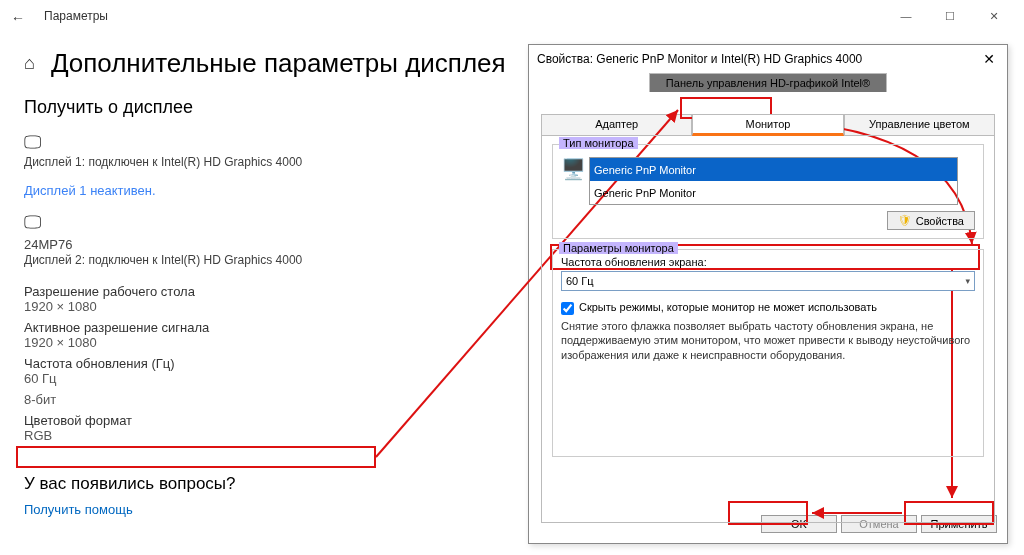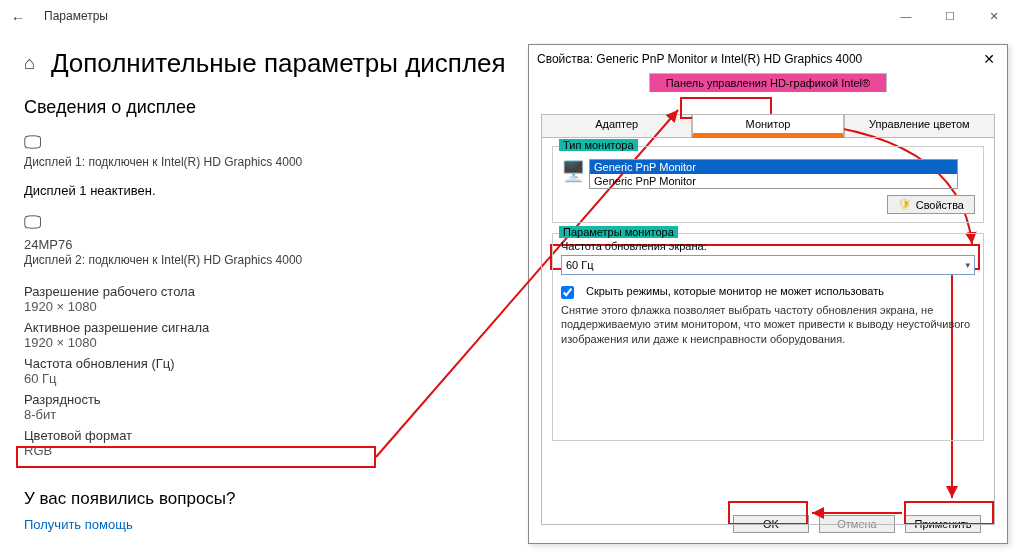--- a/index.html
+++ b/index.html
@@ -16,61 +16,61 @@
 .page-heading { display: flex; align-items: center; margin: 8px 0 18px 0; }
 .page-heading .home-icon { font-size: 18px; margin-right: 16px; color: #333; }
 .page-heading h1 { font-size: 26px; font-weight: 400; }
 
 h2.section { font-size: 18px; font-weight: 400; margin: 8px 0 14px 0; }
 
 .display-block { margin-bottom: 14px; }
 .display-block .icon { font-size: 18px; color: #333; margin-bottom: 2px; display: block; }
 .display-block .name { font-size: 13px; color: #444; }
 .display-block .sub { font-size: 12px; color: #404040; }
-.inactive { font-size: 13px; color: #000000; margin-bottom: 14px; }
+.inactive { font-size: 13px; color: #3b82f6; margin-bottom: 14px; }
 
 .spec-row { display: flex; font-size: 13px; color: #333; padding: 3px 0; flex-direction: column; }
 .spec-label { width: 230px; }
 .spec-value { color: #555; }
 
 .link { color: #0067c0; font-size: 13px; margin-top: 12px; display: inline-block; cursor: pointer; }
 .question { font-size: 17px; font-weight: 400; margin-top: 28px; margin-bottom: 6px; }
 
 
 .dialog {
   position: absolute; left: 528px; top: 44px; width: 480px; height: 500px;
   background: #fff; border: 1px solid #888; box-shadow: 2px 2px 6px rgba(0,0,0,0.15);
   font-size: 11px;
 }
 .dialog-title { height: 28px; display: flex; align-items: center; padding: 0 8px; font-size: 12px; }
 .dialog-title .close { margin-left: auto; font-size: 14px; padding: 0 4px; cursor: pointer; }
 .tabs { display: flex; padding: 0 12px; margin-top: 22px; }
 .tab { flex: 1; text-align: center; padding: 3px 5px; border: 1px solid #bbb; background: #f3f3f3; font-size: 11px; cursor: pointer; }
-.tab.active { background: #fff; border-bottom: 5px solid #f97316; position: relative; z-index: 2; }
-.intel-tab { text-align: center; font-size: 11px; padding: 3px 0; border: 1px solid #bbb; border-bottom: none; margin: 0 120px 0 120px; background: #ec4899; }
+.tab.active { background: #fff; border-bottom: 3px solid #f97316; position: relative; z-index: 2; }
+.intel-tab { text-align: center; font-size: 11px; padding: 3px 0; border: 1px solid #bbb; border-bottom: none; margin: 0 120px 0 120px; background: #737373; }
 
 .panel { border: 1px solid #bbb; margin: -1px 12px 8px 12px; padding: 8px 10px 10px 10px; position: relative; z-index: 1; height: 388px; }
 .group { border: 1px solid #ccc; padding: 6px 8px 8px 8px; margin-bottom: 10px; position: relative; }
-.group-title { position: absolute; top: -8px; left: 6px; background: #14b8a6; padding: 0 4px; font-size: 11px; }
-.mon-list { border: 1px solid #999; height: 30px; display: flex; flex-direction: column; margin: 6px 17px 6px 28px; }
+.group-title { position: absolute; top: -8px; left: 6px; background: #c4b5fd; padding: 0 4px; font-size: 11px; }
+.mon-list { border: 1px solid #999; height: 48px; display: flex; flex-direction: column; margin: 6px 17px 6px 28px; }
 .mon-list .row { flex: 1; display: flex; align-items: center; padding: 0 4px; font-size: 11px; }
 .mon-list .row.sel { background: #0a64c8; color: #fff; }
 .mon-icon { position: absolute; left: 8px; top: 12px; font-size: 20px; }
 .btn { border: 1px solid #999; background: #efefef; padding: 2px 10px; font-size: 11px; cursor: pointer; display: inline-flex; align-items: center; gap: 4px; }
 .btn-row-right { text-align: right; margin-top: 4px; }
 .shield { color: #f0b400; font-size: 11px; }
 
 .group .label-row { font-size: 11px; margin-bottom: 3px; }
 .combo { border: 1px solid #7a9ec5; background: #fff; height: 20px; display: flex; align-items: center; padding: 0 4px; font-size: 11px; position: relative; }
 .combo .chev { margin-left: auto; font-size: 9px; color: #555; }
-.check-row { display: flex; align-items: flex-start; gap: 12px; margin-top: 10px; font-size: 11px; }
+.check-row { display: flex; align-items: flex-start; gap: 5px; margin-top: 10px; font-size: 11px; }
 .check-row input { margin-top: 1px; }
 .desc { font-size: 11px; color: #333; margin-top: 4px; line-height: 1.3; }
 
-.dialog-buttons { position: absolute; bottom: 10px; right: 26px; display: flex; gap: 10px; }
+.dialog-buttons { position: absolute; bottom: 10px; right: 10px; display: flex; gap: 4px; }
 .dialog-buttons .btn { width: 76px; justify-content: center; }
 
 
 .redbox { position: absolute; border: 2px solid #d11; pointer-events: none; }
 svg.arrows { position: absolute; left: 0; top: 0; width: 1024px; height: 555px; pointer-events: none; }
 </style>
 </head>
 <body>
 
 <div class="titlebar">
@@ -82,21 +82,21 @@
     <span>✕</span>
   </div>
 </div>
 
 <div class="page">
   <div class="page-heading">
     <span class="home-icon">⌂</span>
     <h1>Дополнительные параметры дисплея</h1>
   </div>
 
-  <h2 class="section">Сведения о дисплее</h2>
+  <h2 class="section">Получить о дисплее</h2>
 
   <div class="display-block">
     <span class="icon">🖵</span>
     <div class="sub">Дисплей 1: подключен к Intel(R) HD Graphics 4000</div>
   </div>
   <div class="inactive">Дисплей 1 неактивен.</div>
 
   <div class="display-block">
     <span class="icon">🖵</span>
     <span class="name">24MP76</span>
@@ -109,21 +109,20 @@
     </div>
   <div class="spec-row">
       <div class="spec-label">Активное разрешение сигнала</div>
       <div class="spec-value">1920 × 1080</div>
     </div>
   <div class="spec-row">
       <div class="spec-label">Частота обновления (Гц)</div>
       <div class="spec-value">60 Гц</div>
     </div>
   <div class="spec-row">
-      <div class="spec-label">Разрядность</div>
       <div class="spec-value">8-бит</div>
     </div>
   <div class="spec-row">
       <div class="spec-label">Цветовой формат</div>
       <div class="spec-value">RGB</div>
     </div>
 
 
   <div class="question">У вас появились вопросы?</div>
   <span class="link" style="margin-top:0">Получить помощь</span>

